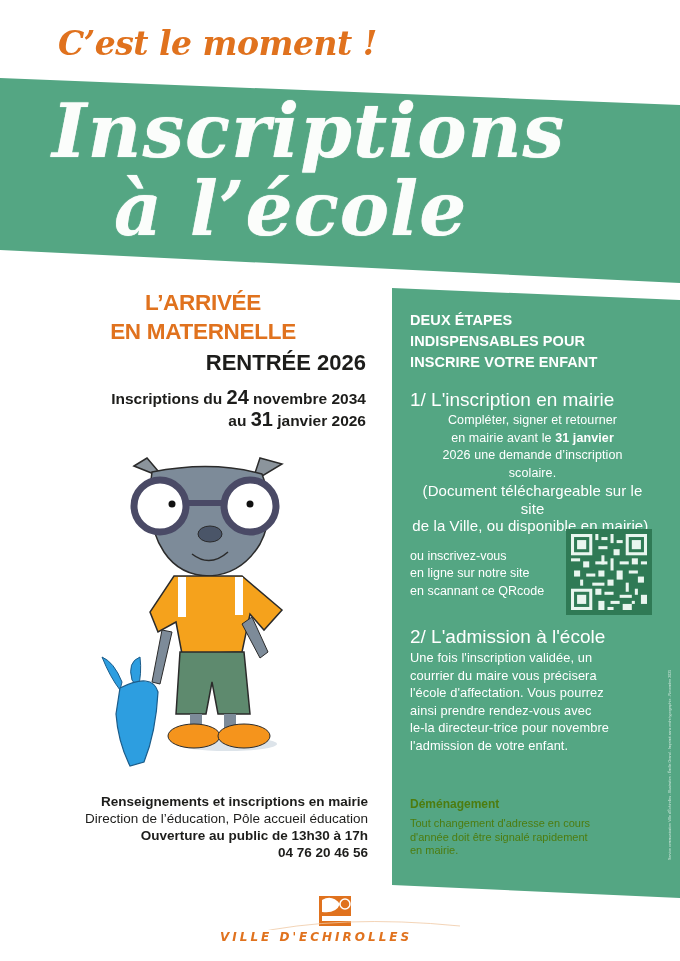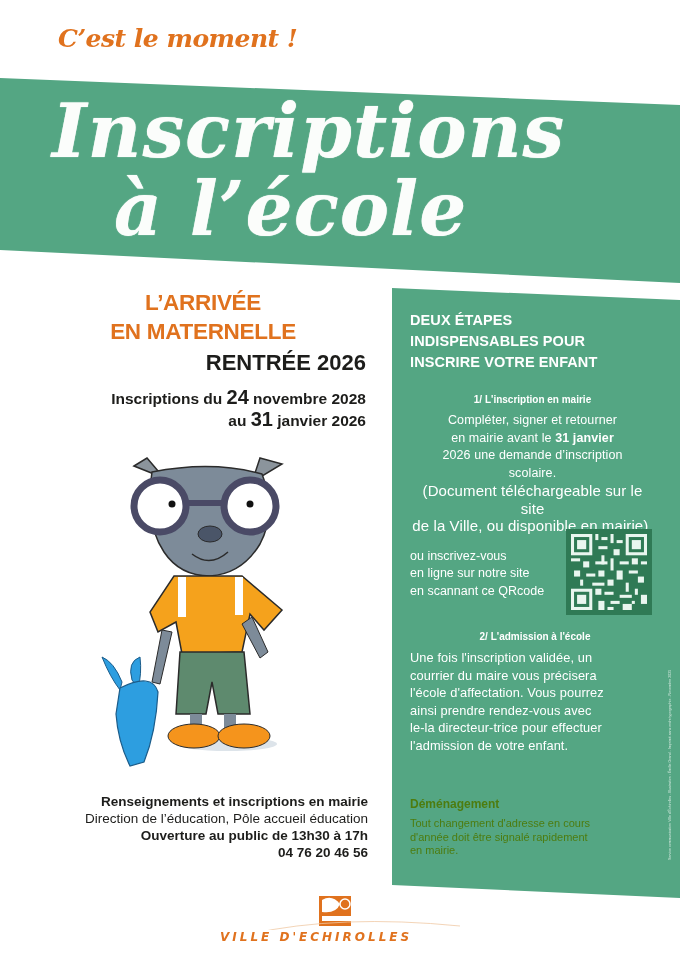--- a/index.html
+++ b/index.html
@@ -2,21 +2,21 @@
 <html><head>
 <meta charset="utf-8">
 <style>
   * { box-sizing: border-box; margin: 0; padding: 0; }
   html, body { width: 680px; height: 961px; background: #ffffff; overflow: hidden; }
   body { position: relative; font-family: "Liberation Sans", sans-serif; color: #1d1d1b; }
 
   .tagline {
     position: absolute; left: 58px; top: 24px;
     font-family: "DejaVu Serif", serif; font-style: italic; font-weight: bold;
-    font-size: 25px; color: #e0721e; letter-spacing: -0.5px;
+    font-size: 33px; color: #e0721e; letter-spacing: -0.5px;
   }
   .banner {
     position: absolute; left: 0; top: 78px; width: 680px; height: 205px;
     background: #54a683;
     clip-path: polygon(0 0, 100% 27px, 100% 100%, 0 172px);
   }
   .banner-title {
     position: absolute; left: 52px; top: 92px; width: 560px;
     font-family: "DejaVu Serif", serif; font-style: italic; font-weight: bold;
     color: #fbfdfb; font-size: 74px; line-height: 78px; letter-spacing: 1px;
@@ -44,21 +44,21 @@
     font-style: italic;
   }
 
   .panel {
     position: absolute; left: 392px; top: 288px; width: 288px; height: 610px;
     background: #54a683;
     clip-path: polygon(0 0, 100% 12px, 100% 100%, 0 597px);
   }
   .panel-content { position: absolute; left: 410px; top: 300px; width: 245px; color: #ffffff; }
   .panel-title { font-weight: bold; font-size: 14.5px; line-height: 21px; letter-spacing: 0.1px; margin-top: 10px; }
-  .step-title { font-weight: bold; font-size: 10px; line-height: 18px; margin-top: 18px; text-align: center; }
+  .step-title { font-weight: normal; font-size: 19px; line-height: 18px; margin-top: 18px; }
   .step-text { font-size: 12.5px; line-height: 17.5px; margin-top: 3px; letter-spacing: 0.1px; }
   .step-text .bold { font-weight: bold; }
   .step-note { font-size: 15px; line-height: 17.5px; }
   .center-row { text-align: center; display: block; }
   .qr-row { display: flex; margin-top: 12px; height: 86px; }
   .qr-text { font-size: 12.5px; line-height: 17.5px; width: 158px; padding-top: 1px; }
   .qr-box { position: absolute; left: 566px; top: 529px; width: 86px; height: 86px; background: #2f7a55; padding: 5px; }
   .step2 { position: absolute; left: 410px; top: 628px; width: 250px; color: #fff; }
   .step2 .step-title { margin-top: 0; }
   .step2 .step-text { font-size: 12.8px; line-height: 17.5px; }
@@ -81,21 +81,21 @@
   <span class="l2">à l’école</span>
 </div>
 
 <div class="left-col">
   <div class="arrivee">
     <div>L’ARRIVÉE</div>
     <div>EN MATERNELLE</div>
   </div>
   <div class="rentree">RENTRÉE 2026</div>
   <div class="dates">
-    <div><span>Inscriptions du </span><span class="big">24</span><span> novembre 2028</span></div>
+    <div><span>Inscriptions du </span><span class="big">24</span><span> novembre 2034</span></div>
     <div><span>au </span><span class="big">31</span><span> janvier 2026</span></div>
   </div>
 </div>
 
 <svg class="mascot" viewBox="0 0 200 318">
   <ellipse cx="135" cy="292" rx="50" ry="7" fill="#dde4ea"></ellipse>
 
   <path d="M42 14 L55 6 L72 26 Z" fill="#8b949c" stroke="#2b2b2b" stroke-width="1.5"></path>
   <path d="M168 6 L190 12 L160 30 Z" fill="#8b949c" stroke="#2b2b2b" stroke-width="1.5"></path>
 
@@ -223,21 +223,21 @@
   </svg>
 </div>
 
 <div class="step2">
   <div class="step-title">2/ L'admission à l'école</div>
   <div class="step-text">
     <div>Une fois l'inscription validée, un</div>
     <div>courrier du maire vous précisera</div>
     <div>l'école d'affectation. Vous pourrez</div>
     <div>ainsi prendre rendez-vous avec</div>
-    <div>le-la directeur-trice pour effectuer</div>
+    <div>le-la directeur-trice pour novembre</div>
     <div>l'admission de votre enfant.</div>
   </div>
 </div>
 
 <div class="move">
   <div class="move-title">Déménagement</div>
   <div class="move-text">
     <div>Tout changement d'adresse en cours</div>
     <div>d'année doit être signalé rapidement</div>
     <div>en mairie.</div>

